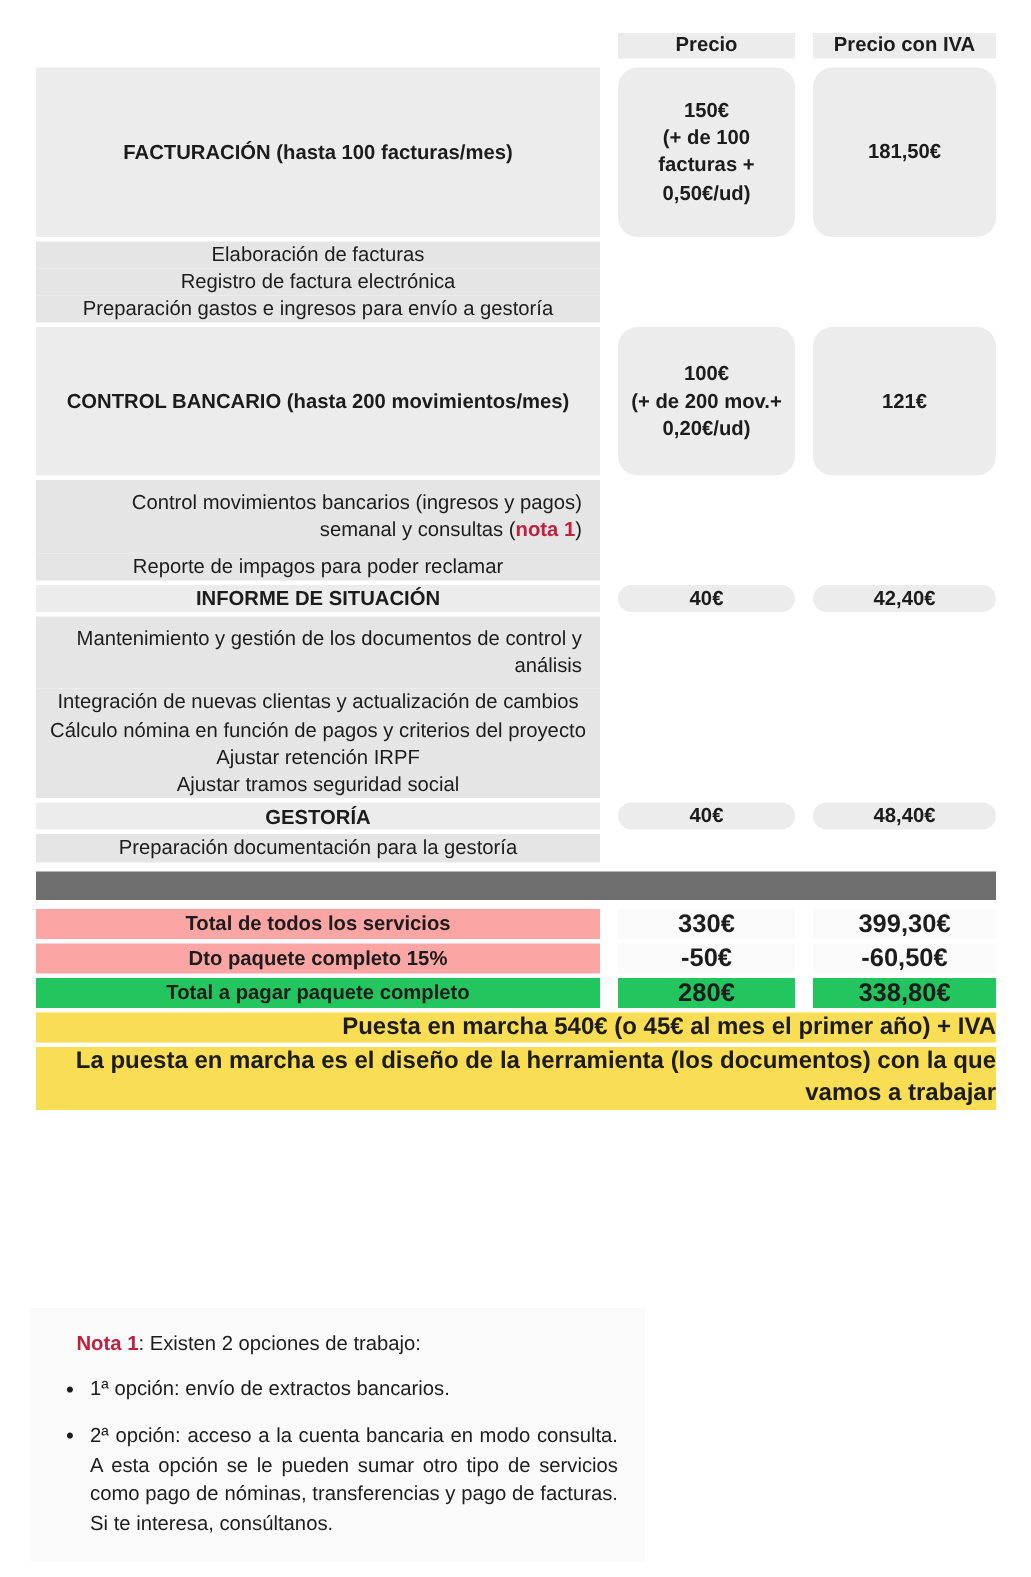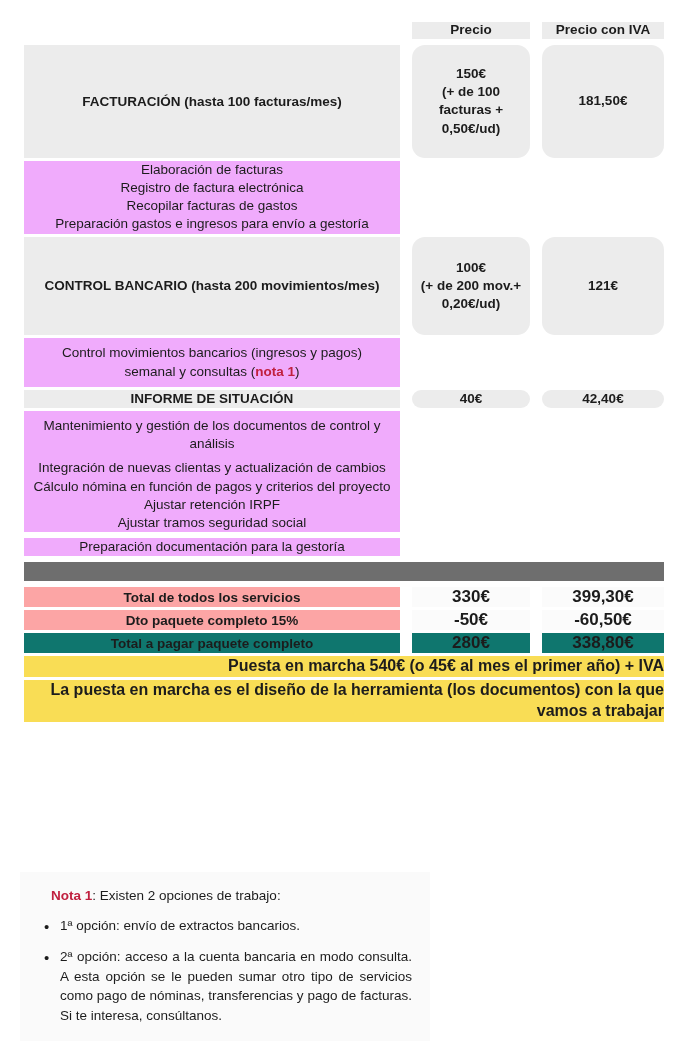--- a/index.html
+++ b/index.html
@@ -67,29 +67,29 @@
     font-size: 13.5px;
     line-height: 1.35;
     padding: 8px 6px;
     border-radius: 13px;
   }
   .price.tall { padding: 20px 6px; }
   .price.mid  { padding: 22px 6px; }
   .empty { background: transparent; }
 
   .item {
-    background: #f0abfc;
+    background: #e5e5e5;
     text-align: center;
     font-size: 13.5px;
     font-weight: normal;
     line-height: 1.35;
     padding: 7px 12px;
     color: #1c1c1c;
   }
-  .item.two { padding: 6px 12px; }
+  .item.two { padding: 6px 12px; text-align: right; }
 
   .spacer-row td { height: 6px; background: transparent; }
   .thin-row td { height: 3px; background: transparent; }
 
   .note-ref {
     color: #c0203f;
     font-weight: bold;
   }
 
   
@@ -106,21 +106,21 @@
     padding: 7px 10px;
     background: #fca5a5;
   }
   .total-val {
     text-align: center;
     font-weight: bold;
     font-size: 17px;
     padding: 7px 6px;
     background: #fbfbfb;
   }
-  .pink { background: #0f766e; }
+  .pink { background: #22c55e; }
 
   
   .banner {
     background: #f9dd55;
     text-align: right;
     font-weight: bold;
     font-size: 16px;
     padding: 7px 8px;
     line-height: 1.3;
   }
@@ -210,27 +210,20 @@
           <td class="empty"></td>
       </tr>
       <tr>
         <td class="item">Registro de factura electrónica</td>
         <td class="empty"></td>
           <td class="empty"></td>
         <td class="empty"></td>
           <td class="empty"></td>
       </tr>
       <tr>
-        <td class="item">Recopilar facturas de gastos</td>
-        <td class="empty"></td>
-          <td class="empty"></td>
-        <td class="empty"></td>
-          <td class="empty"></td>
-      </tr>
-      <tr>
         <td class="item">Preparación gastos e ingresos para envío a gestoría</td>
         <td class="empty"></td>
           <td class="empty"></td>
         <td class="empty"></td>
           <td class="empty"></td>
       </tr>
       <tr class="thin-row">
           <td colspan="5"></td>
         </tr>
 
@@ -252,20 +245,27 @@
       <tr>
         <td class="item two">
           <div>Control movimientos bancarios (ingresos y pagos)</div>
           <div><span>semanal y consultas (</span><span class="note-ref">nota 1</span><span>)</span></div>
         </td>
         <td class="empty"></td>
           <td class="empty"></td>
         <td class="empty"></td>
           <td class="empty"></td>
       </tr>
+      <tr>
+        <td class="item">Reporte de impagos para poder reclamar</td>
+        <td class="empty"></td>
+          <td class="empty"></td>
+        <td class="empty"></td>
+          <td class="empty"></td>
+      </tr>
       <tr class="thin-row">
           <td colspan="5"></td>
         </tr>
 
       <tr>
         <td class="section">INFORME DE SITUACIÓN</td>
         <td class="empty"></td>
         <td class="price">40€</td>
         <td class="empty"></td>
         <td class="price">42,40€</td>
@@ -306,20 +306,27 @@
         <td class="item">Ajustar tramos seguridad social</td>
         <td class="empty"></td>
           <td class="empty"></td>
         <td class="empty"></td>
           <td class="empty"></td>
       </tr>
       <tr class="thin-row">
           <td colspan="5"></td>
         </tr>
 
+      <tr>
+        <td class="section">GESTORÍA</td>
+        <td class="empty"></td>
+        <td class="price">40€</td>
+        <td class="empty"></td>
+        <td class="price">48,40€</td>
+      </tr>
       <tr class="thin-row">
           <td colspan="5"></td>
         </tr>
 
       <tr>
         <td class="item">Preparación documentación para la gestoría</td>
         <td class="empty"></td>
           <td class="empty"></td>
         <td class="empty"></td>
           <td class="empty"></td>

